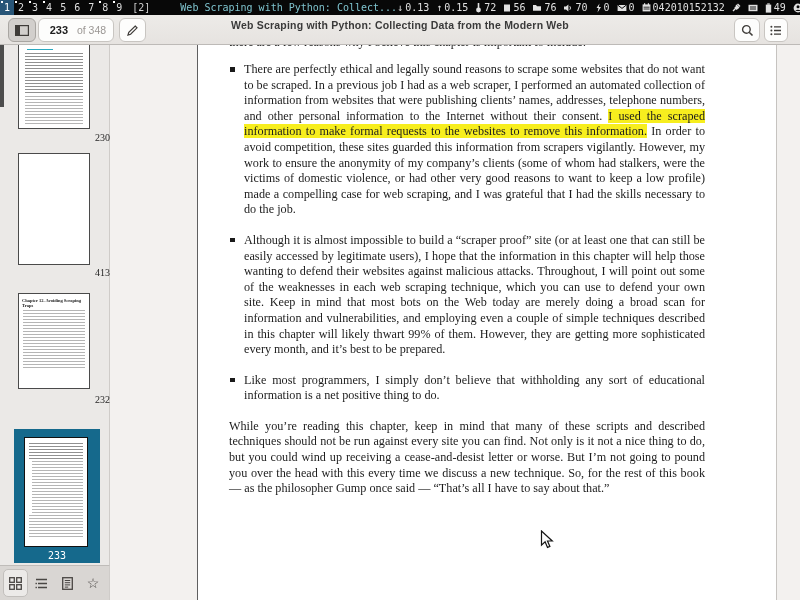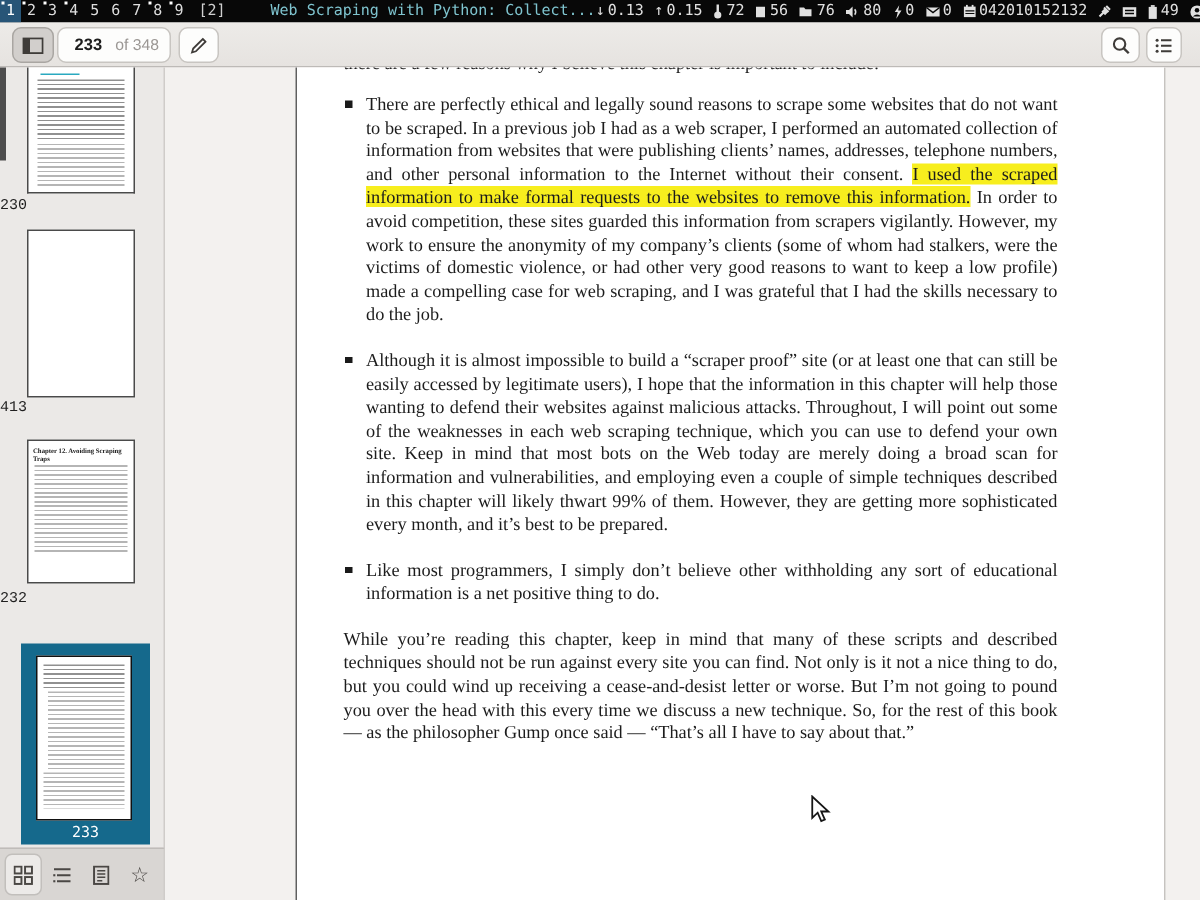--- a/index.html
+++ b/index.html
@@ -37,22 +37,22 @@
   #tb-title .t2 { font-size:8px; color:#a09c99; margin-top:1px; }
   #zoom-pill { left:646px; width:82px; gap:6px; font-size:10.5px; color:#2e2e2e; }
   #btn-search { left:734px; width:26px; }
   #btn-menu { left:764px; width:24px; }
 
   
   #sidebar { position:absolute; left:0; top:45px; width:110px; height:520px; background:#ebe9e7;
     border-right:1px solid #cfccc9; }
   #sb-scrollbar { position:absolute; left:0; top:0; width:4px; height:62px; background:#4d4d4d; }
   .thumb { position:absolute; background:#fff; border:1px solid #4a4a4a; }
-  .thumb-label { position:absolute; width:110px; text-align:left;
-    font-family:Liberation Mono, monospace; font-size:10px; color:#1f1f1f; }
+  .thumb-label { position:absolute; width:110px; text-align:right;
+    font-family:Liberation Serif, serif; font-size:10px; color:#1f1f1f; }
   .fake { background:repeating-linear-gradient(to bottom,#909090 0 1px,transparent 1px 3px); }
   .fake-light { background:repeating-linear-gradient(to bottom,#b5b5b5 0 1px,transparent 1px 3px); }
   #sel-block { position:absolute; left:14px; top:384px; width:86px; height:134px; background:#15698c; }
   #sel-block .thumb { position:absolute; left:10px; top:8px; width:64px; height:110px; border-color:#111; }
   #sel-label { position:absolute; left:0; bottom:2px; width:86px; text-align:center;
     font-family:"DejaVu Sans Mono", monospace; font-size:10px; color:#fff; }
   #thumb-232-heading { font-family:"Liberation Serif", serif; font-weight:bold; font-size:4.5px;
     line-height:5px; color:#1a1a1a; margin:4px 3px 2px 3px; text-align:left; }
 
   
@@ -123,21 +123,21 @@
         <svg width="10" height="9" viewBox="0 0 10 9">
           <path d="M1 2 h3 l1 1.2 h4 v4.6 h-8 z" fill="#e0e0e0"></path>
         </svg>
         <span>76</span>
       </span>
     <span class="sitem">
         <svg width="10" height="10" viewBox="0 0 10 10">
           <polygon points="1,3.6 3,3.6 5.4,1.4 5.4,8.6 3,6.4 1,6.4" fill="#e0e0e0"></polygon>
           <path d="M6.8 3.2 q1.4 1.8 0 3.6" stroke="#e0e0e0" stroke-width="1" fill="none"></path>
         </svg>
-        <span>80</span>
+        <span>70</span>
       </span>
     <span class="sitem">
         <svg width="7" height="10" viewBox="0 0 7 10">
           <path d="M4.5 0.5 L1.5 5 h2 L2.5 9.5 L6 4 H3.8 Z" fill="#e0e0e0"></path>
         </svg>
         <span>0</span>
       </span>
     <span class="sitem">
         <svg width="10" height="8" viewBox="0 0 10 8">
           <rect x="0.6" y="1" width="8.8" height="6" fill="#e0e0e0"></rect>
@@ -194,20 +194,21 @@
   <div class="tbtn" id="page-pill">
     <input id="page-number-input" value="233" style="">
     <span id="page-total">of 348</span>
   </div>
   <div class="tbtn" id="btn-annotate">
     <svg width="13" height="13" viewBox="0 0 13 13">
         <path d="M2 11 L2.8 8.4 L9.2 2 L11 3.8 L4.6 10.2 Z M9.2 2 L11 3.8" fill="none" stroke="#3f3c39" stroke-width="1.2"></path>
       </svg>
   </div>
   <div id="tb-title">
+    <div class="t1">Web Scraping with Python: Collecting Data from the Modern Web</div>
   </div>
   <div class="tbtn" id="btn-search">
     <svg width="13" height="13" viewBox="0 0 13 13">
         <circle cx="5.4" cy="5.4" r="3.8" fill="none" stroke="#3f3c39" stroke-width="1.4"></circle>
         <path d="M8.2 8.2 L11.5 11.5" stroke="#3f3c39" stroke-width="1.6"></path>
       </svg>
   </div>
   <div class="tbtn" id="btn-menu">
     <svg width="12" height="11" viewBox="0 0 12 11">
         <circle cx="1.4" cy="1.8" r="1" fill="#3f3c39"></circle>
@@ -276,21 +277,21 @@
 
 <div id="docpane">
   <div id="page">
     <div id="doc-content">
       <div id="clipped-line">
           <span>there are a few reasons why I believe this chapter is important to include:</span>
         </div>
       <ul class="bullets">
         <li><span>There are perfectly ethical and legally sound reasons to scrape some websites that do not want to be scraped. In a previous job I had as a web scraper, I performed an automated collection of information from websites that were publishing clients’ names, addresses, telephone numbers, and other personal information to the Internet without their consent. </span><span class="hl">I used the scraped information to make formal requests to the websites to remove this information.</span><span> In order to avoid competition, these sites guarded this information from scrapers vigilantly. However, my work to ensure the anonymity of my company’s clients (some of whom had stalkers, were the victims of domestic violence, or had other very good reasons to want to keep a low profile) made a compelling case for web scraping, and I was grateful that I had the skills necessary to do the job.</span></li>
         <li><span>Although it is almost impossible to build a “scraper proof” site (or at least one that can still be easily accessed by legitimate users), I hope that the information in this chapter will help those wanting to defend their websites against malicious attacks. Throughout, I will point out some of the weaknesses in each web scraping technique, which you can use to defend your own site. Keep in mind that most bots on the Web today are merely doing a broad scan for information and vulnerabilities, and employing even a couple of simple techniques described in this chapter will likely thwart 99% of them. However, they are getting more sophisticated every month, and it’s best to be prepared.</span></li>
-        <li><span>Like most programmers, I simply don’t believe other withholding any sort of educational information is a net positive thing to do.</span></li>
+        <li><span>Like most programmers, I simply don’t believe that withholding any sort of educational information is a net positive thing to do.</span></li>
       </ul>
       <div id="closing">While you’re reading this chapter, keep in mind that many of these scripts and described techniques should not be run against every site you can find. Not only is it not a nice thing to do, but you could wind up receiving a cease-and-desist letter or worse. But I’m not going to pound you over the head with this every time we discuss a new technique. So, for the rest of this book — as the philosopher Gump once said — “That’s all I have to say about that.”</div>
     </div>
   </div>
   <div id="cursor">
     <svg width="14" height="20" viewBox="0 0 14 20">
         <path d="M1.5 1 L1.5 15.2 L5.1 11.8 L7.5 17.4 L9.9 16.4 L7.5 11 L12.3 11 Z" fill="#fdfdfd" stroke="#151515" stroke-width="1.2"></path>
       </svg>
   </div>
 </div>

